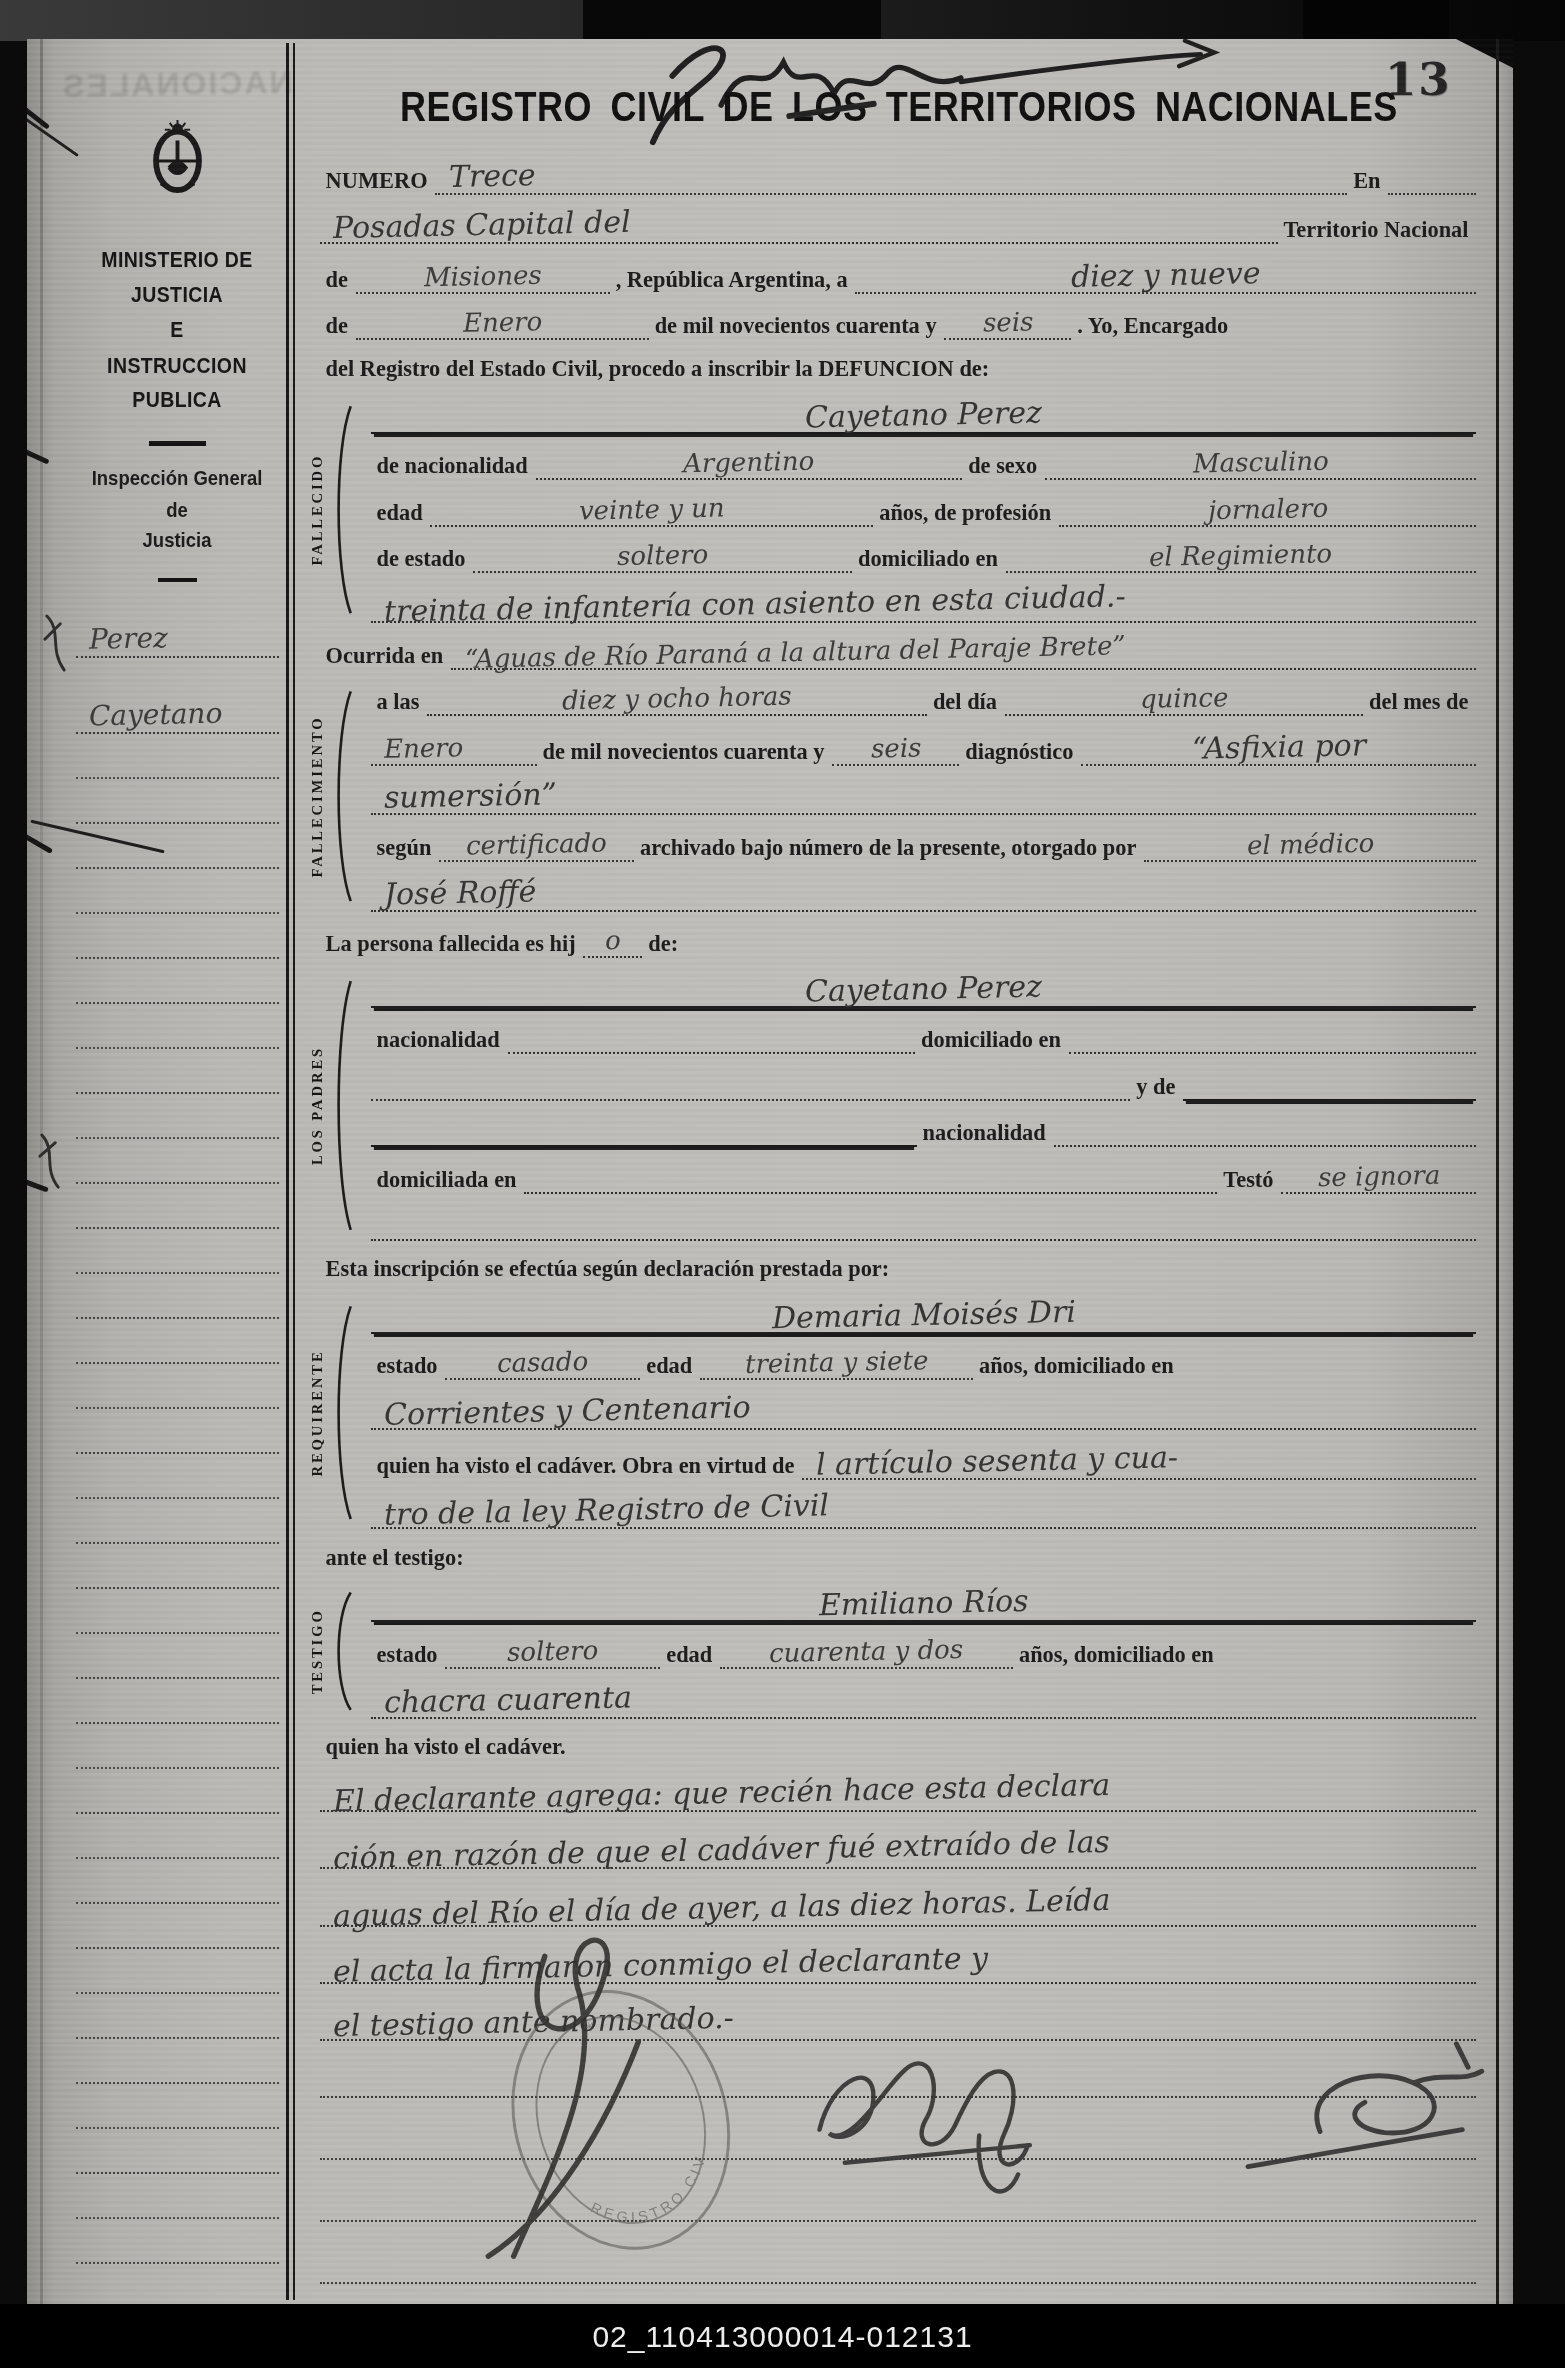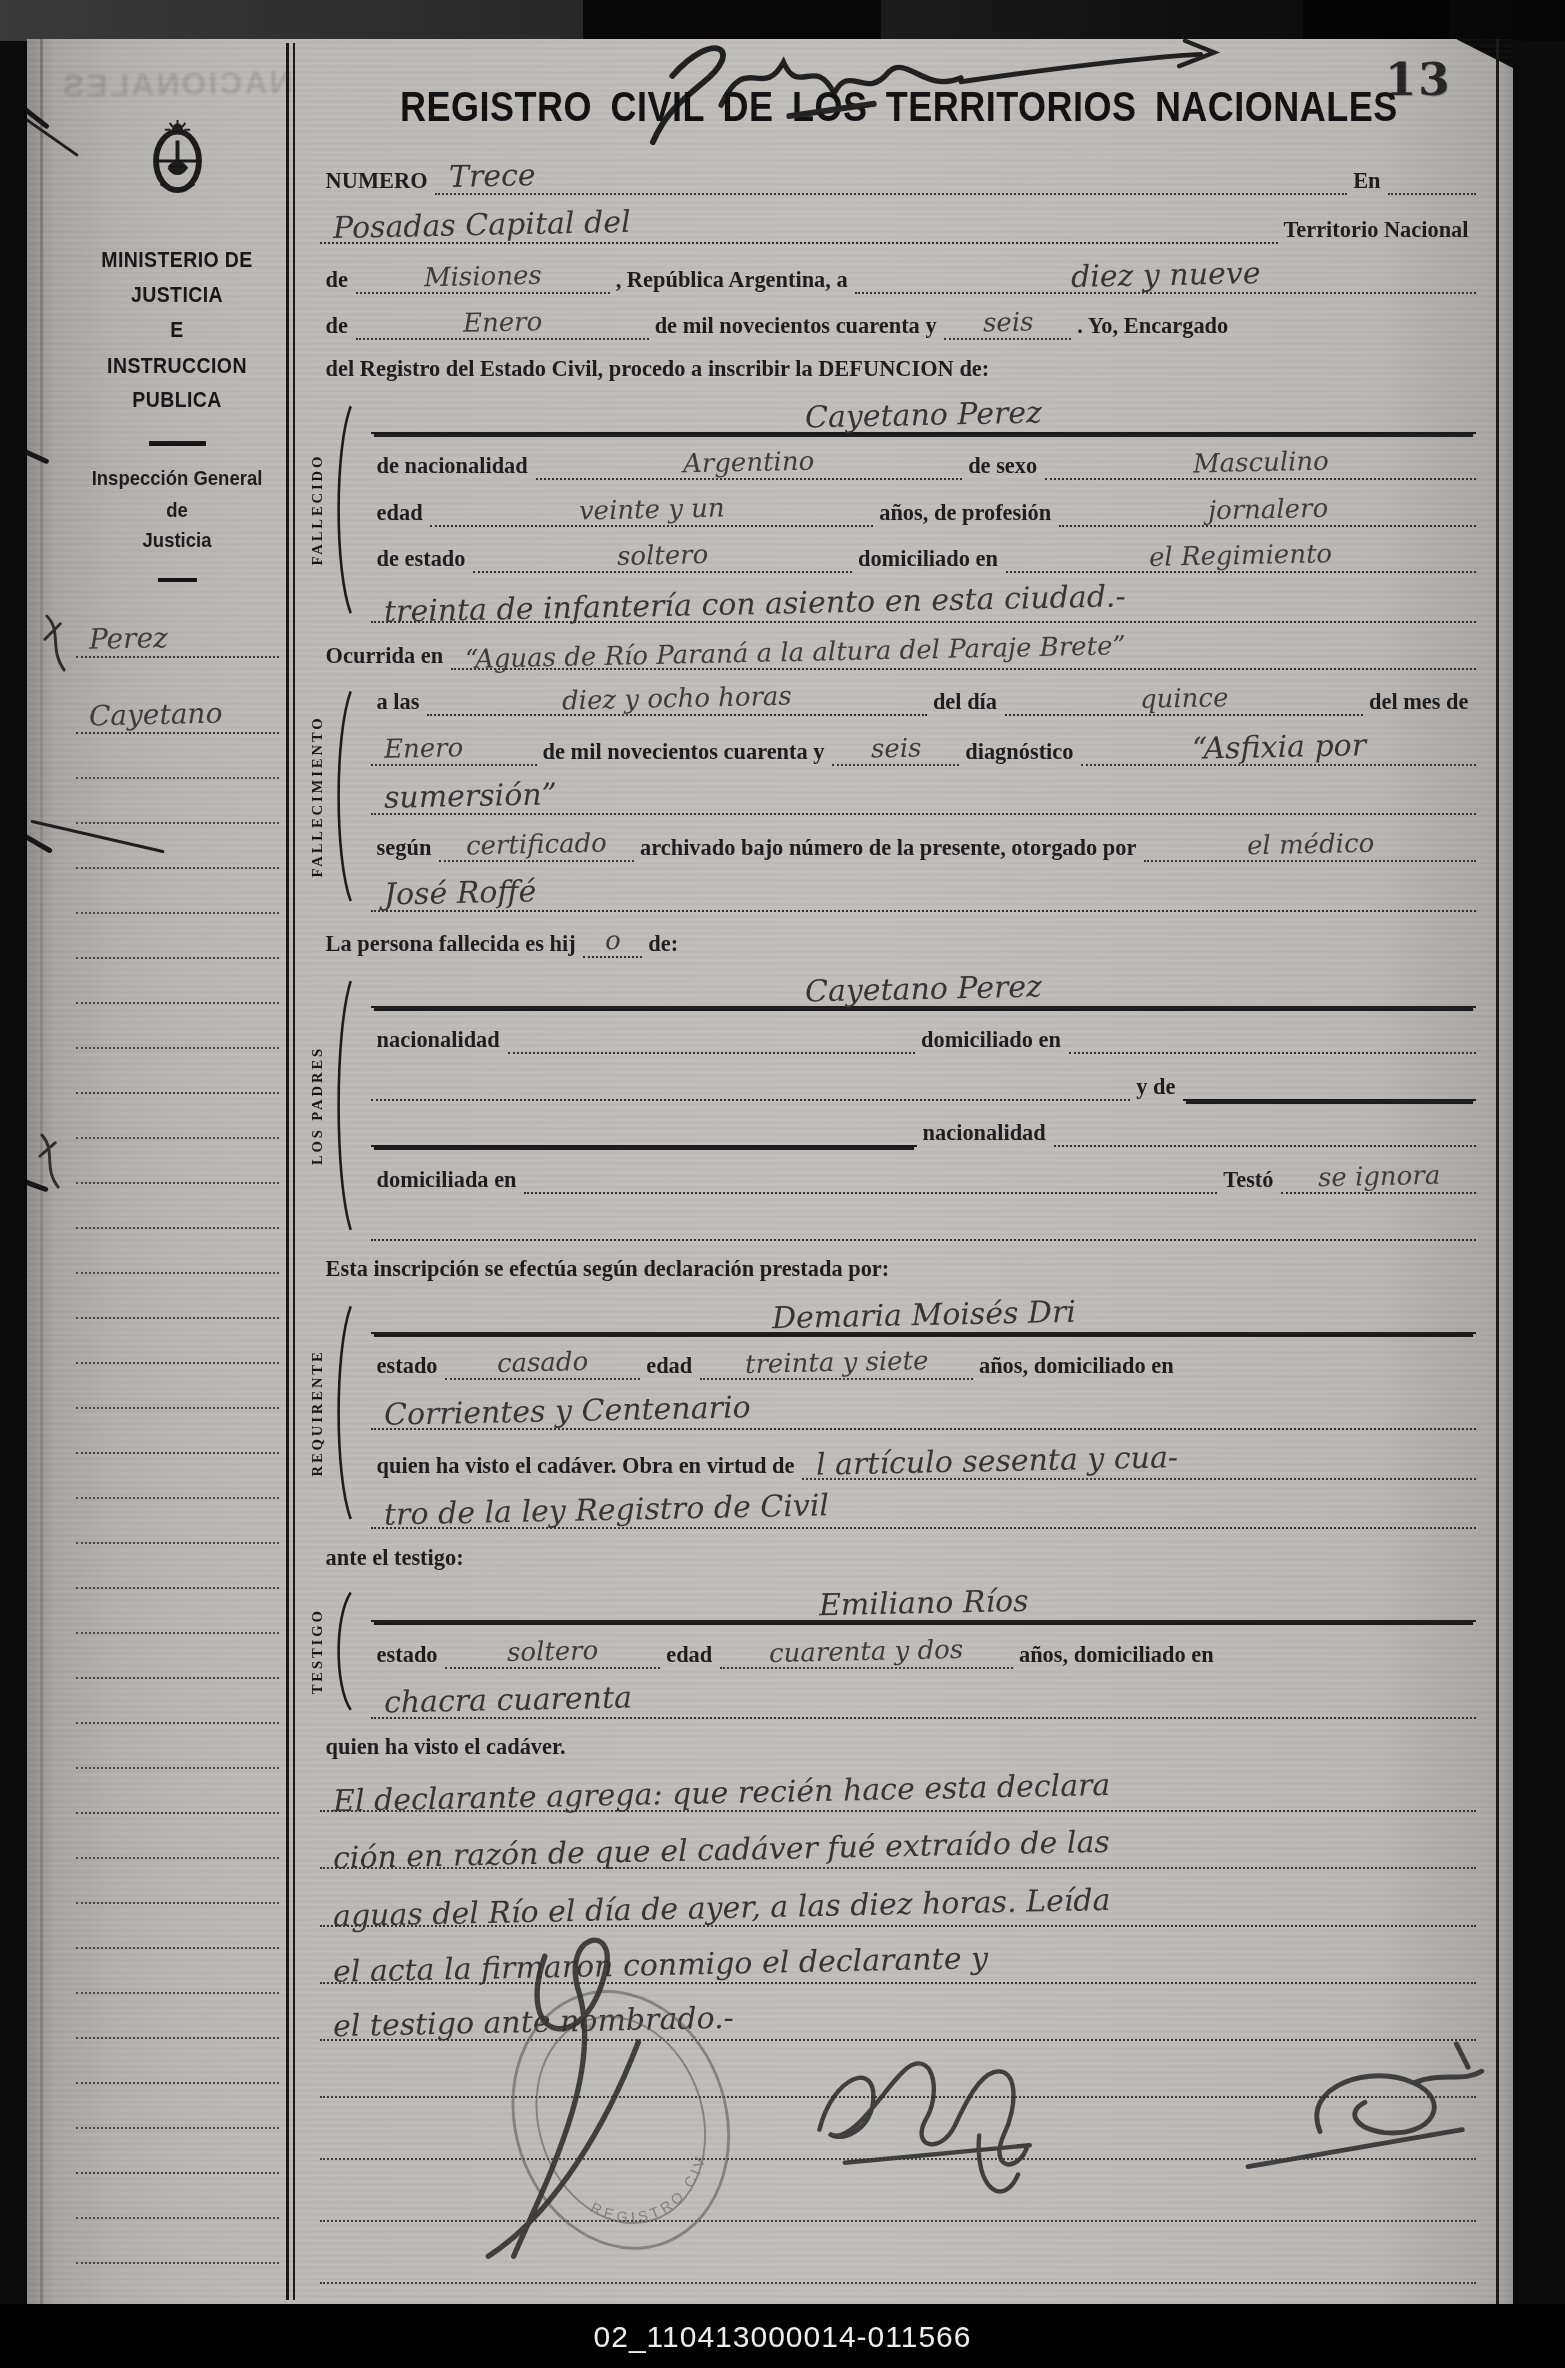--- a/index.html
+++ b/index.html
@@ -458,17 +458,17 @@
       <g fill="none" stroke="#303030" stroke-linecap="round" opacity="0.9">
         <path d="M150,28 C118,118 192,130 212,44 C226,-8 164,4 186,68 C208,152 152,258 118,336 M92,336 C160,292 214,200 246,116" stroke-width="5.5"></path>
         <path d="M432,206 C446,150 492,134 487,178 C484,208 452,220 442,210 C466,226 506,150 526,140 C551,128 556,172 541,196 C526,224 556,232 571,202 C584,174 596,152 611,147 C636,140 636,182 621,212 C606,247 636,252 646,222 M596,212 C591,267 621,287 636,252 M458,240 L648,222" stroke-width="4.5"></path>
         <path d="M946,208 C926,160 1000,138 1042,158 C1082,176 1062,214 1012,209 C982,205 972,188 992,178 M1042,158 C1072,146 1092,158 1112,146 M872,244 L1092,206 M1086,118 L1098,142" stroke-width="5"></path>
       </g>
     </svg>
 
   </div>
 
   <div class="botstrip">
-    <span class="refcode">02_110413000014-011566</span>
+    <span class="refcode">02_110413000014-012131</span>
   </div>
 
 </div>
 
 
 </body></html>

